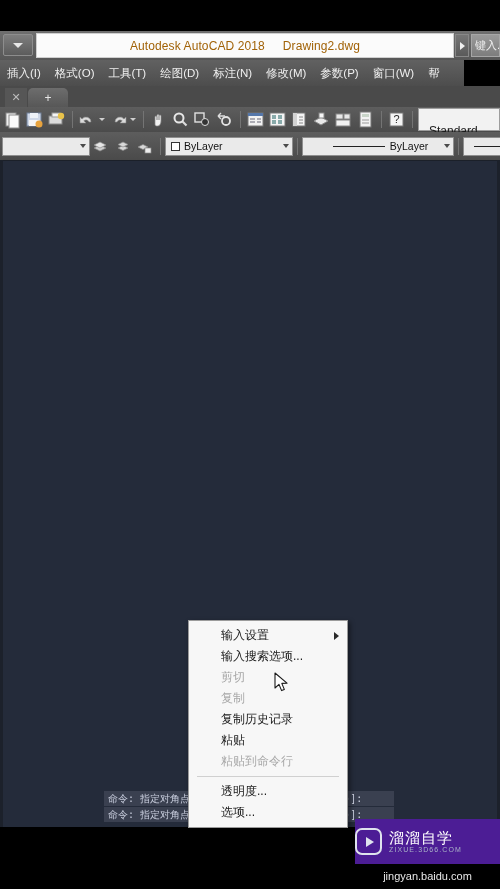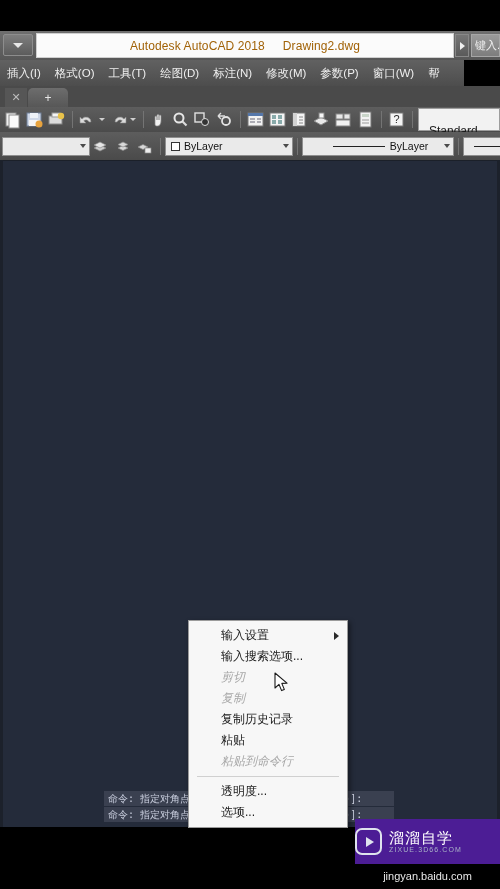--- a/index.html
+++ b/index.html
@@ -127,21 +127,21 @@
     position:absolute; left:188px; top:620px; width:160px;
     background:#f7f7f7; border:1px solid #9b9b9b;
     box-shadow:2px 2px 5px rgba(0,0,0,.45);
     padding:4px 0; z-index:40;
   }
   .ctx-item {
     height:21px; display:flex; align-items:center;
     padding-left:32px; padding-right:12px;
     font-size:12px; color:#1a1a1a; position:relative; white-space:nowrap;
   }
-  .ctx-item.disabled { color:#a8a8a8;font-style:italic; }
+  .ctx-item.disabled { color:#a8a8a8; }
   .ctx-item .submenu-arrow {
     position:absolute; right:8px;
     width:0;height:0;border-top:4px solid transparent;border-bottom:4px solid transparent;border-left:5px solid #2a2a2a;
   }
   .ctx-sep { height:1px; background:#d0d0d0; margin:4px 8px; }
 
   
   .cursor { position:absolute; left:274px; top:672px; width:16px; height:22px; z-index:60; }
 
   

